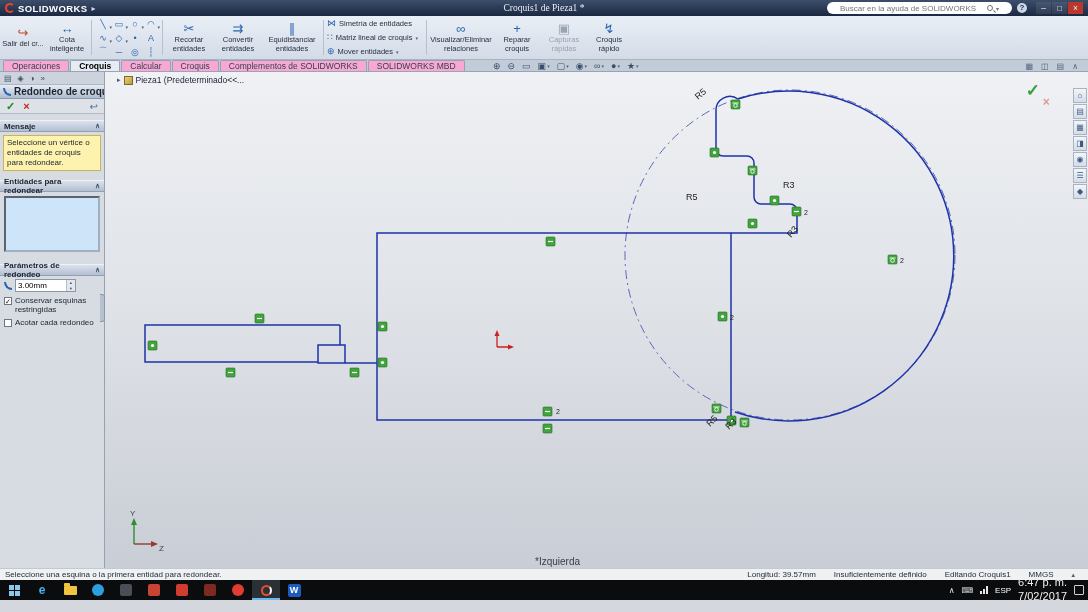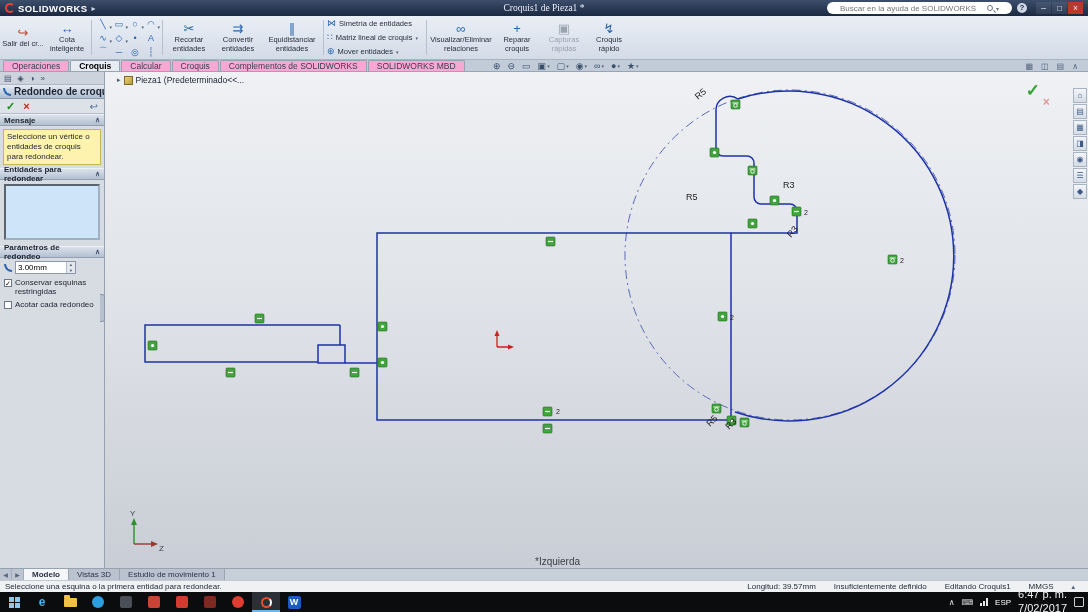--- a/index.html
+++ b/index.html
@@ -54,21 +54,21 @@
   
   .pm { width:105px; background:#d7dbe2; border-right:1px solid #97a1af; display:flex; flex-direction:column; font-size:8px; color:#1c2330; position:relative; }
   .pm-tabbar { height:13px; display:flex; align-items:center; gap:6px; padding:0 4px; background:#cdd3dc; border-bottom:1px solid #aeb7c3; }
   .pm-tabbar span { font-size:8px; color:#3c4e68; }
   .pm-title { height:14px; display:flex; align-items:center; gap:3px; padding:0 3px; background:linear-gradient(#e6ecf4,#aebcd0); border-bottom:1px solid #8d99ab; font-weight:bold; font-size:10px; white-space:nowrap; overflow:hidden; }
   .arcic { width:8px; height:8px; border-left:2px solid #2a66b0; border-bottom:2px solid #2a66b0; border-bottom-left-radius:8px; flex:none; }
   .pm-actions { height:15px; display:flex; align-items:center; gap:8px; padding:0 6px; background:#dde2e9; border-bottom:1px solid #b4bcc8; }
   .ok { color:#1e8c1e; font-weight:bold; font-size:11px; }
   .no { color:#c22718; font-weight:bold; font-size:11px; }
   .back { color:#4a6a9a; font-size:10px; margin-left:auto; }
-  .sec-hd { height:12px; display:flex; align-items:center; padding:0 4px; background:linear-gradient(#dbe2ec,#b3bfd0); border-top:1px solid #eef2f7; border-bottom:1px solid #93a0b2; font-weight:bold; }
+  .sec-hd { height:12px; display:flex; align-items:center; padding:0 4px; background:linear-gradient(#dbe2ec,#b3bfd0); border-top:1px solid #eef2f7; border-bottom:1px solid #93a0b2; font-weight:bold;margin-top:6px; }
   .sec-hd .chev { margin-left:auto; font-size:7px; color:#41506a; }
   .msgbox { margin:3px; background:#fdf3ae; border:1px solid #cbb35a; padding:2px 3px; line-height:1.25; color:#1c2330; }
   .listbox { height:56px; margin:4px 4px 6px; background:#cde4f9; border:2px inset #9fb0c2; }
   .paramrow { display:flex; align-items:center; gap:3px; padding:3px 4px 2px; }
   .spinwrap { display:flex; border:1px solid #8b97a8; background:#fff; height:13px; }
   .spinwrap input { width:50px; border:none; outline:none; font-size:8px; padding:0 2px; font-family:"Liberation Sans",sans-serif; }
   .spinbtns { display:flex; flex-direction:column; width:9px; border-left:1px solid #b3bcc9; }
   .spinbtns span { flex:1; font-size:4.5px; line-height:5px; text-align:center; color:#42536e; background:#e3e8ef; }
   .cbrow { display:flex; gap:3px; padding:2px 4px; align-items:flex-start; line-height:1.15; }
   .cb { width:8px; height:8px; background:#fff; border:1px solid #6b7787; flex:none; font-size:7px; line-height:7px; text-align:center; color:#111; margin-top:1px; }
@@ -457,27 +457,20 @@
         <path d="M13 36 V14" stroke="#2f8f2f" stroke-width="1.4" fill="none"></path>
         <path d="M13 10 l -3 7 l 6 0 z" fill="#2f8f2f"></path>
         <path d="M13 36 H33" stroke="#99382e" stroke-width="1.4" fill="none"></path>
         <path d="M37 36 l -7 -3 l 0 6 z" fill="#99382e"></path>
         <text class="tri-lbl" x="9" y="8">Y</text>
         <text class="tri-lbl" x="38" y="43">Z</text>
       </svg>
     </div>
   </div>
 
-  <div class="modeltabs">
-    <span class="mnav">◀</span>
-    <span class="mnav">▶</span>
-    <span class="mtab active">Modelo</span>
-    <span class="mtab">Vistas 3D</span>
-    <span class="mtab">Estudio de movimiento 1</span>
-  </div>
 
   <div class="statusbar">
     <span>Seleccione una esquina o la primera entidad para redondear.</span>
     <div class="sb-right">
       <span>Longitud: 39.57mm</span>
       <span>Insuficientemente definido</span>
       <span>Editando Croquis1</span>
       <span>MMGS</span>
       <span class="sb-toggle">▴</span>
     </div>

